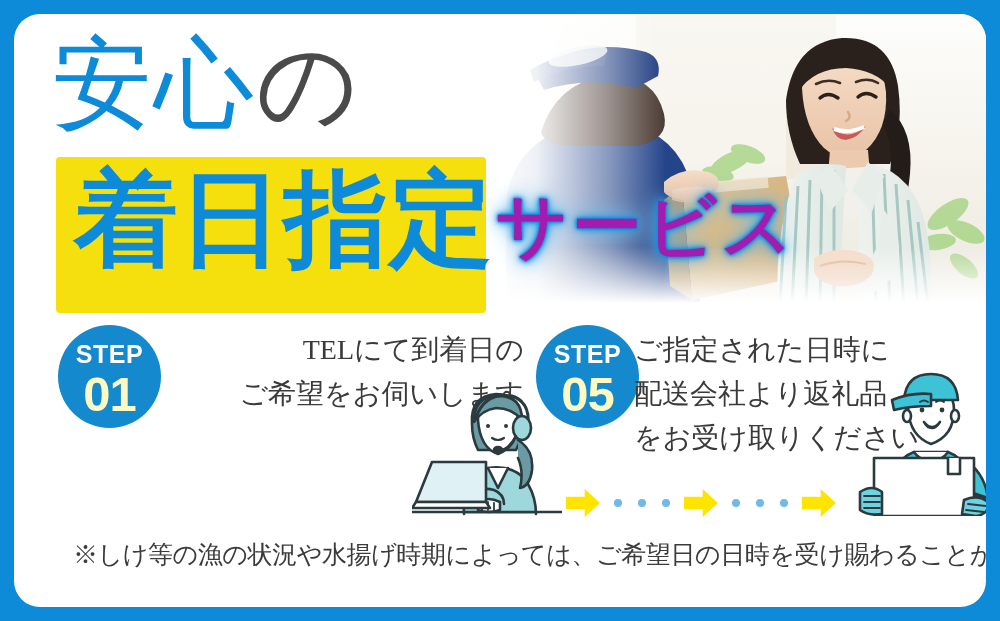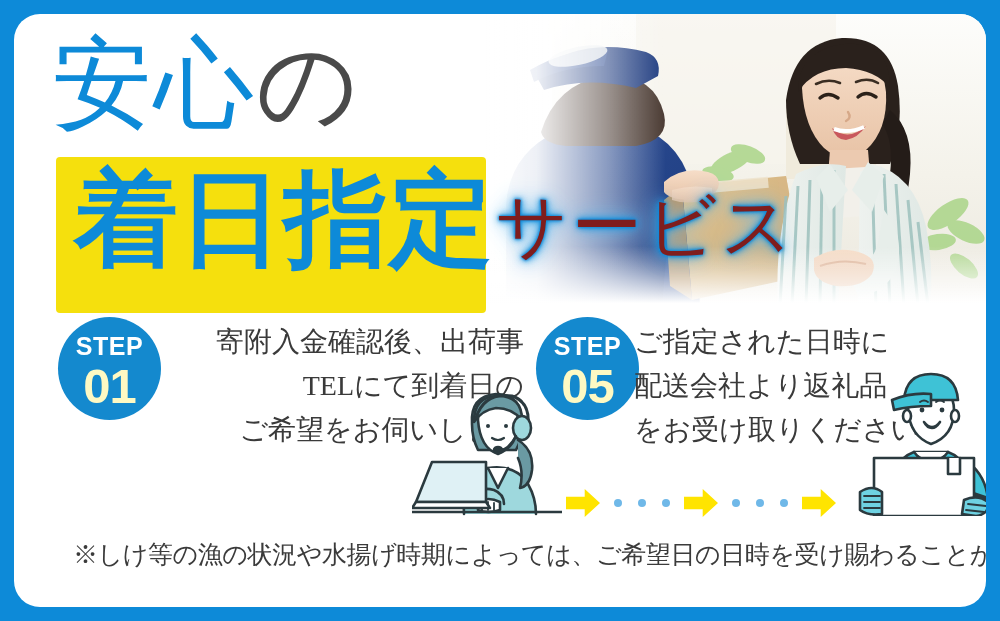--- a/index.html
+++ b/index.html
@@ -72,34 +72,34 @@
     font-weight:700;
     font-size:104px; line-height:132px;
     color:#0d8ad8;
     letter-spacing:1px;
     white-space:nowrap;
   }
 
   .service{
     position:absolute; left:482px; top:178px;
     font-family:"Liberation Serif", serif;
-    font-weight:400;
+    font-weight:700;
     font-size:70px; line-height:1;
-    color:#7f1d1d;
+    color:#a21caf;
     letter-spacing:4px;
     white-space:nowrap;
     text-shadow:
       0 0 3px #0d8ad8, 0 0 3px #0d8ad8, 0 0 6px #0d8ad8,
       0 0 10px #2f9ee0, 0 0 18px #57b2e8, 0 0 26px #8fcaf0;
   }
 
   
   .step{
     position:absolute;
-    top:298px;
+    top:306px;
   }
   .step.s1{ left:22px; width:490px; height:210px; }
   .step.s2{ left:500px; width:480px; height:210px; }
 
   .step-badge{
     position:absolute; left:22px; top:5px;
     width:103px; height:103px;
     border-radius:50%;
     background:#1489ce;
     text-align:center;
@@ -295,21 +295,20 @@
       </div>
     </div>
     <div class="service">サービス</div>
 
     <div class="step s1">
       <div class="step-badge">
         <span class="kw">STEP</span>
         <span class="num">01</span>
       </div>
       <div class="step-text">
-        <div>寄附入金確認後、出荷事</div>
         <div>TELにて到着日の</div>
         <div>ご希望をお伺いします</div>
       </div>
     </div>
 
     <div class="ill operator">
       <svg viewBox="0 0 150 132" aria-hidden="true">
         <g fill="none" stroke="#2b3a3f" stroke-width="2.6" stroke-linecap="round" stroke-linejoin="round">
 
           <path d="M52 130 Q50 92 76 84 Q104 80 116 100 Q124 114 124 130" fill="#9ed8dd"></path>

